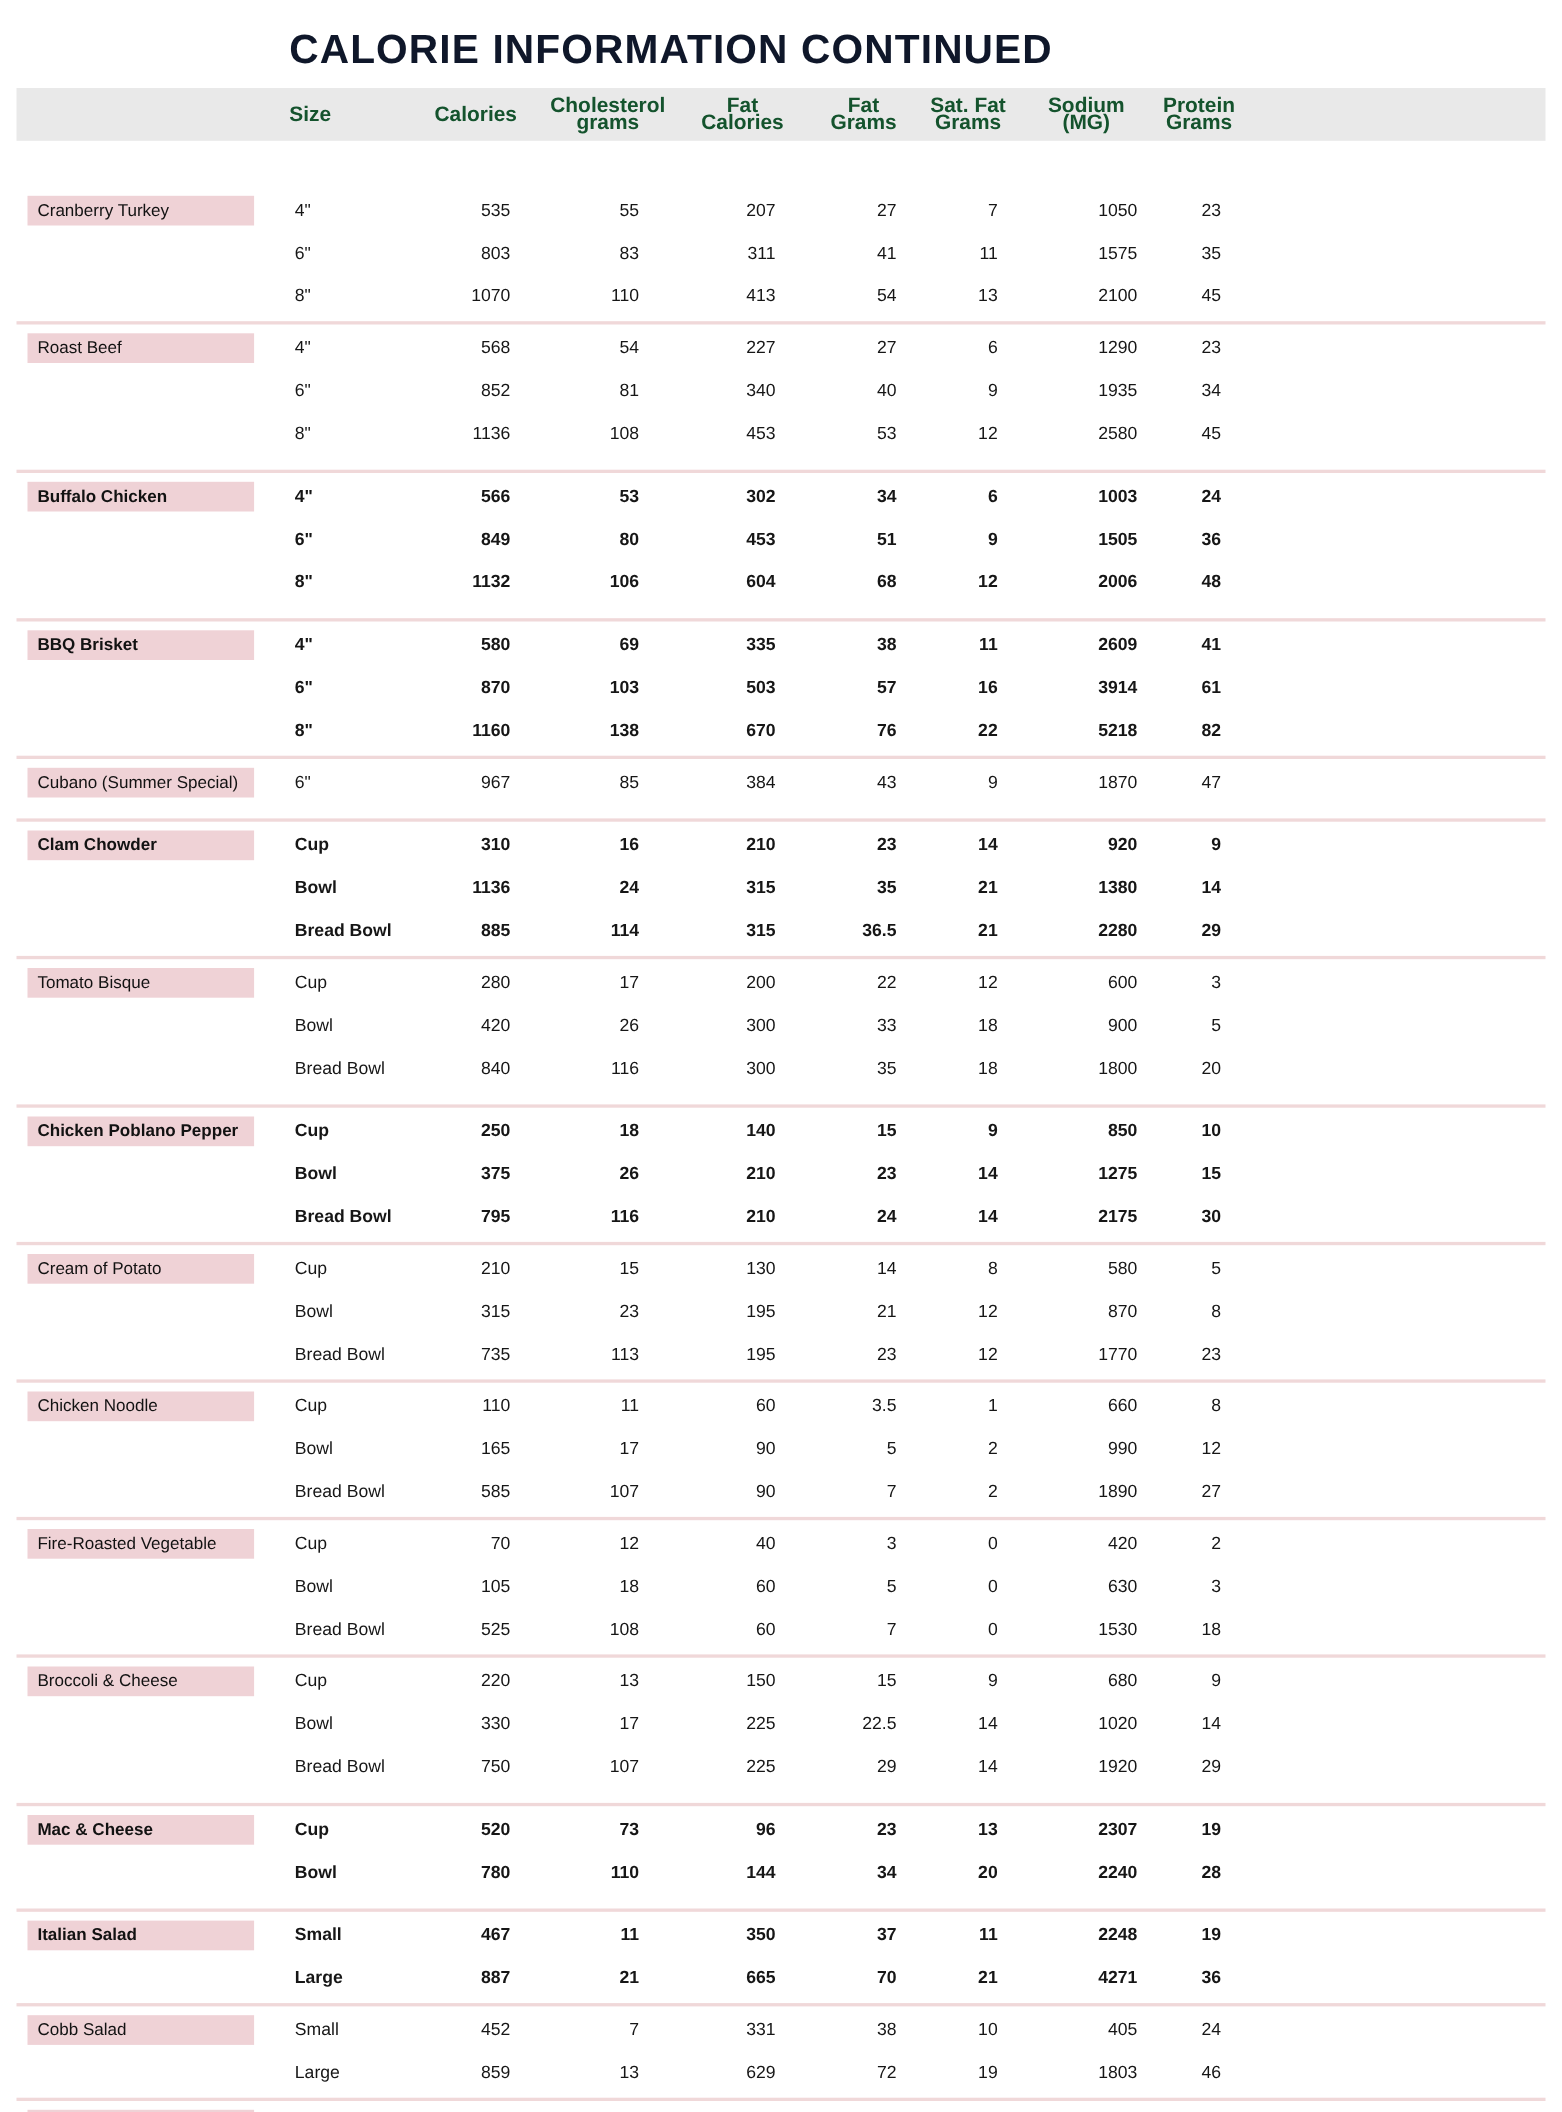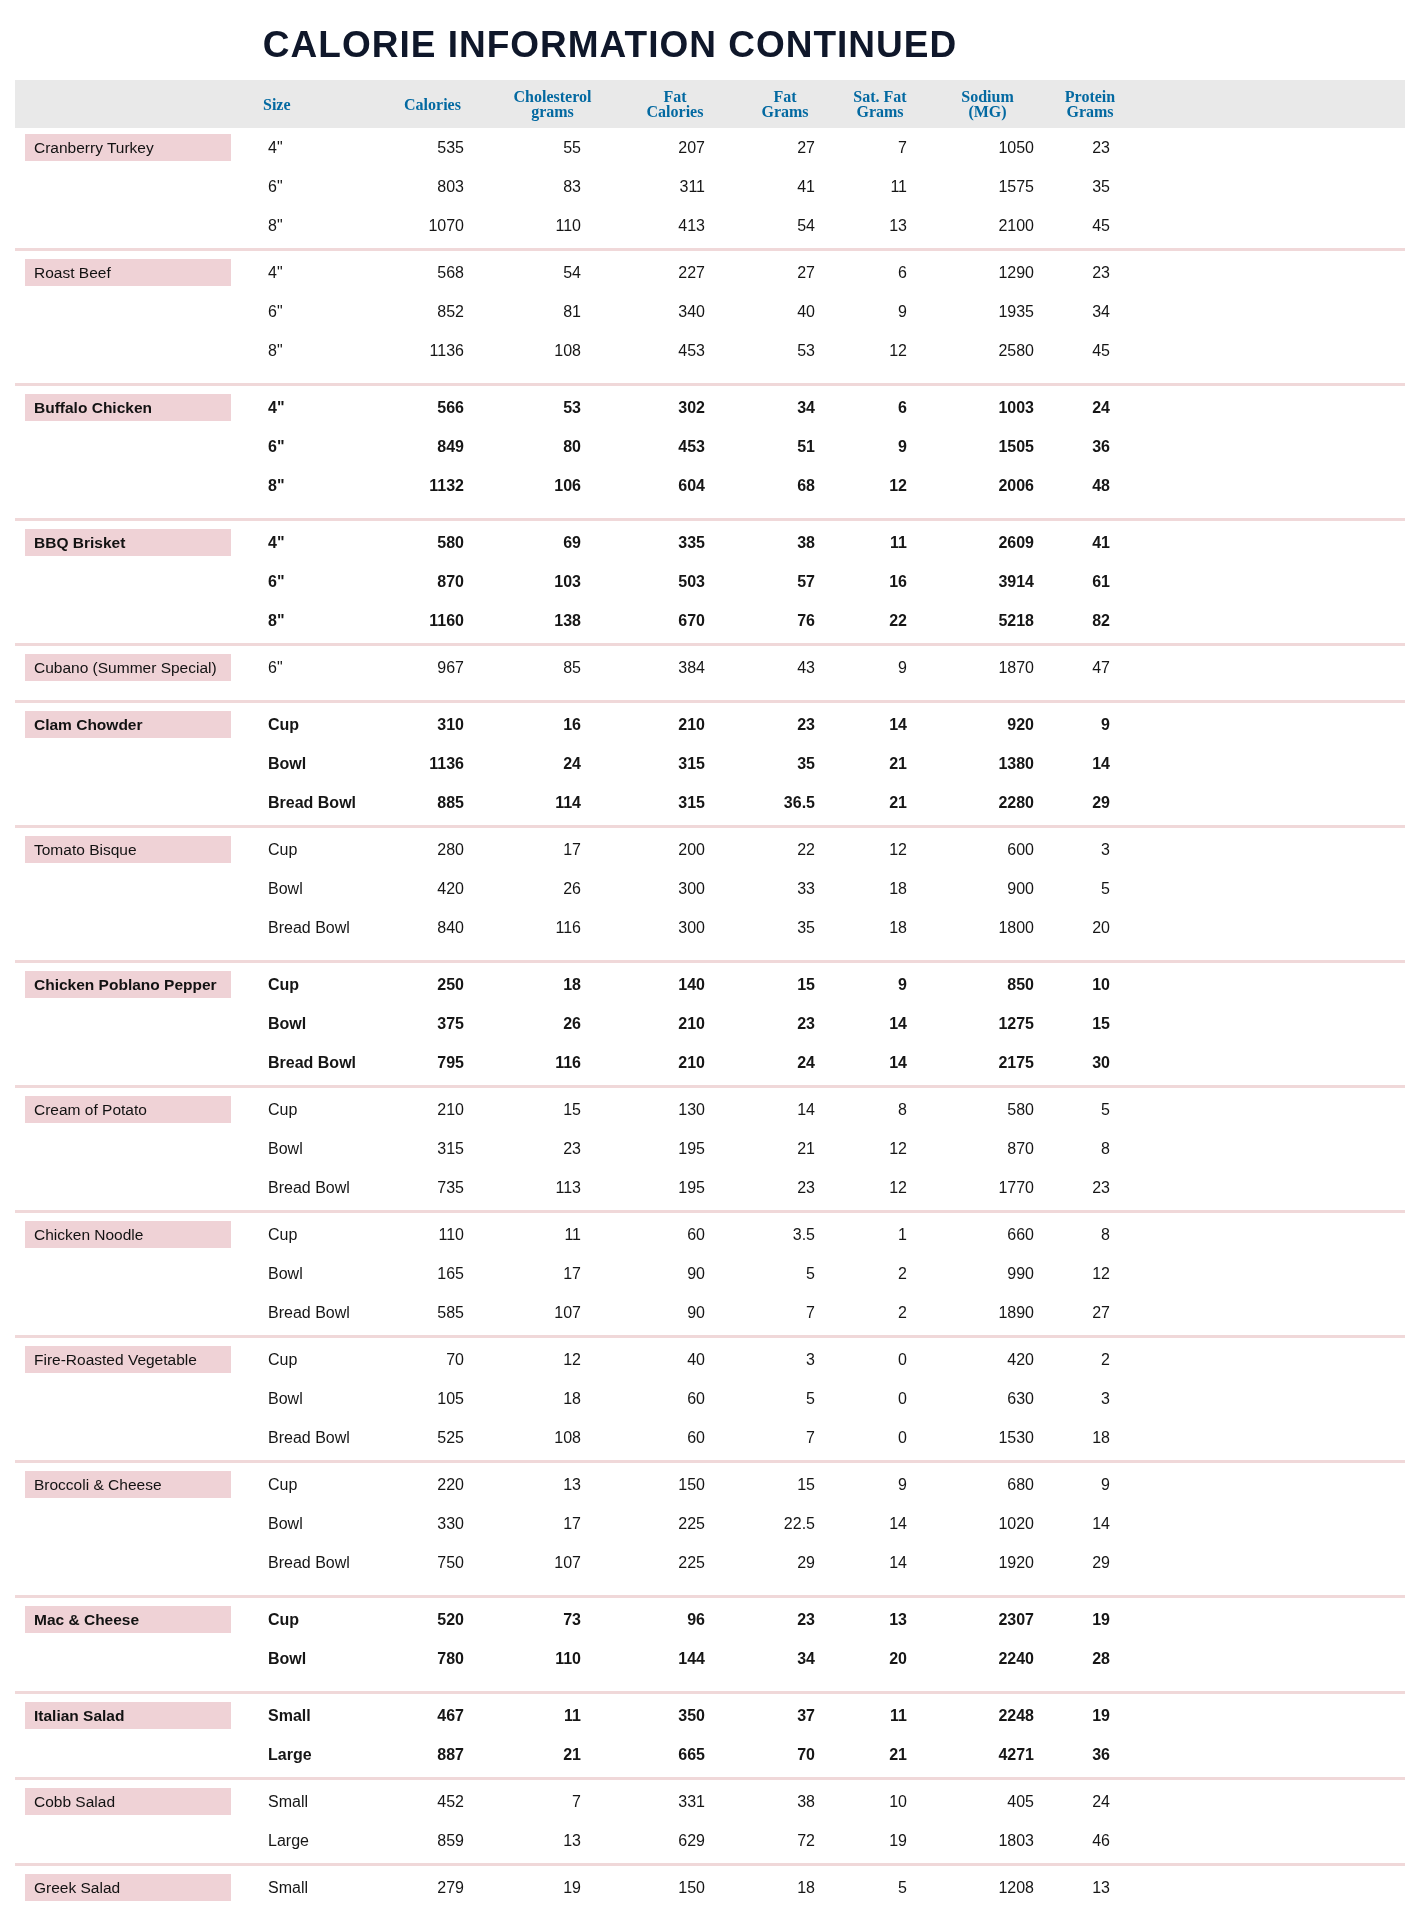--- a/index.html
+++ b/index.html
@@ -11,28 +11,28 @@
   .title{
     width:1190px;margin:0 0 0 15px;padding-top:24px;
     text-align:center;font-size:37px;font-weight:900;letter-spacing:1px;
     color:#0f172a;
   }
   .table{margin:14px 15px 0 15px;width:1390px;}
   .hdr{
     display:grid;height:48px;align-items:center;background:#e9e9e9;
     grid-template-columns:230px 130px 115px 125px 120px 100px 90px 125px 80px 1fr;
   }
-  .hc{text-align:center;font-weight:bold;font-size:16px;line-height:15px;color:#0369a1;font-family:Liberation Serif, serif;}
+  .hc{text-align:center;font-weight:bold;font-size:19px;line-height:15px;color:#14532d;}
   .hc.hsize{text-align:left;padding-left:18px;}
   .row{
     display:grid;height:39px;align-items:center;font-size:16px;
     grid-template-columns:230px 130px 115px 125px 120px 100px 90px 125px 80px 1fr;
   }
   .group{border-top:3px solid #f0d8d9;padding:2px 0 3px 0;}
-  .group.first{border-top:none;padding-top:0;}
+  .group.first{border-top:none;padding-top:12px;margin-top:32px;}
   .group.gap{margin-top:10px;font-weight:bold;}
   .tag{
     box-sizing:border-box;margin-left:10px;width:206px;height:27px;line-height:27px;
     padding-left:9px;background:#efd2d6;font-size:15.5px;color:#121212;
     white-space:nowrap;overflow:hidden;
   }
   .cell.size{text-align:left;padding-left:23px;}
   .cell.num{text-align:right;}
   .n0{padding-right:26px;}
   .n1{padding-right:34px;}

